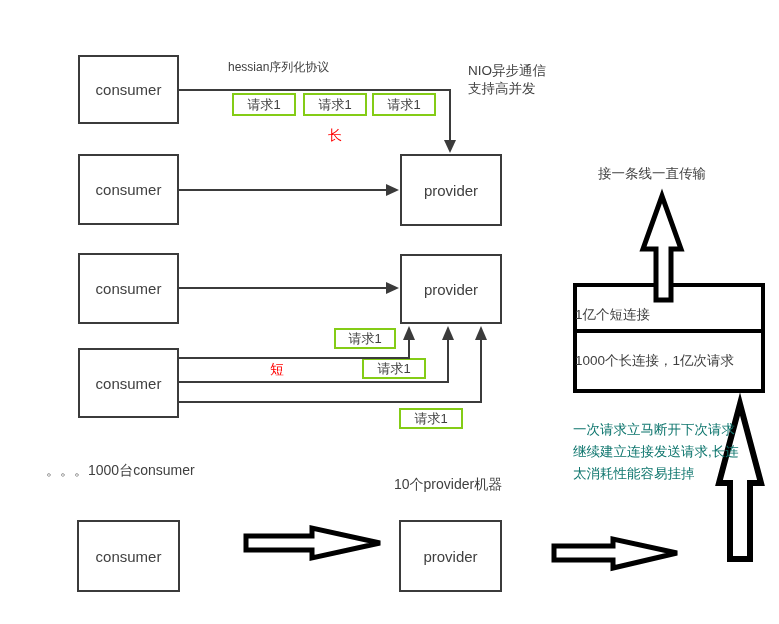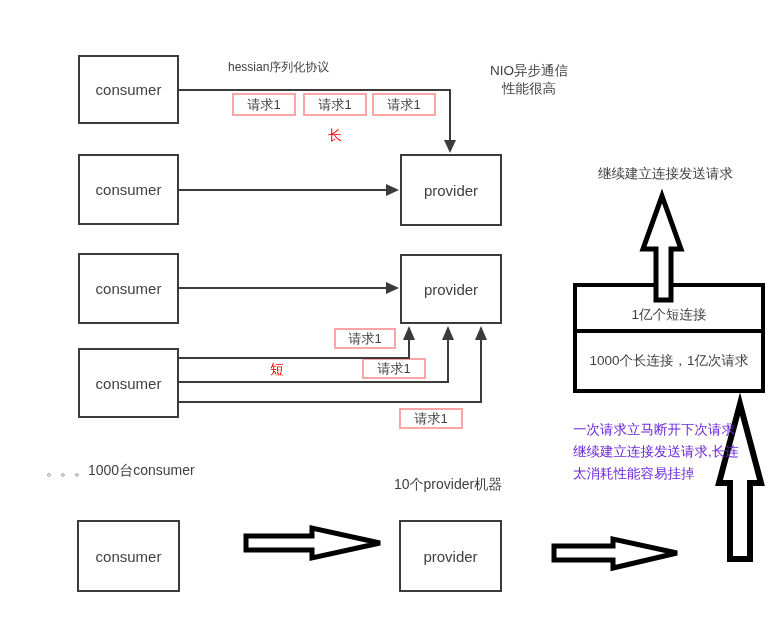--- a/index.html
+++ b/index.html
@@ -6,30 +6,30 @@
   #canvas{
     position:relative;width:779px;height:624px;background:#ffffff;overflow:hidden;
     font-family:"Liberation Sans","DejaVu Sans",sans-serif;color:#3f3f3f;
   }
   .node{
     position:absolute;box-sizing:border-box;border:2px solid #3b3b3b;background:#ffffff;
     display:flex;align-items:center;justify-content:center;
     font-size:15px;color:#3f3f3f;z-index:1;
   }
   .req{
-    position:absolute;box-sizing:border-box;border:2px solid #fca5a5;background:#ffffff;
+    position:absolute;box-sizing:border-box;border:2px solid #84cc16;background:#ffffff;
     display:flex;align-items:center;justify-content:center;
     font-size:13px;color:#3f3f3f;z-index:1;
   }
   .note{position:absolute;z-index:3;font-size:14px;color:#3f3f3f;white-space:nowrap;}
   .note.red{color:#ff0000;}
-  .note.center{text-align:center;white-space:normal;}
+  .note.center{text-align:left;white-space:normal;}
   #wires{position:absolute;left:0;top:0;z-index:2;pointer-events:none;}
   .nio-line{line-height:18px;font-size:13.5px;}
-  .red-note-line{line-height:22px;font-size:13.5px;color:#6d28d9;}
+  .red-note-line{line-height:22px;font-size:13.5px;color:#0f766e;}
   .cell-label{font-size:13.5px;}
 </style>
 </head>
 <body>
 
 <div id="canvas">
 
   <div class="node" style="left:78px;top:55px;width:101px;height:69px">
     <span>consumer</span>
   </div>
@@ -111,27 +111,27 @@
 
     <polygon fill="#ffffff" stroke="#000000" stroke-width="5" stroke-linejoin="miter" points="554,546 613,546 613,539 677,553 613,568 613,560 554,560"></polygon>
 
     <polygon fill="#ffffff" stroke="#000000" stroke-width="6" stroke-linejoin="miter" points="740,404 761,483 750,483 750,559 730,559 730,483 719,483"></polygon>
   </svg>
 
   <div class="note" style="left:228px;top:59px;font-size:12px">hessian序列化协议</div>
 
   <div class="note center" style="left:468px;top:62px;width:122px">
     <div class="nio-line">NIO异步通信</div>
-    <div class="nio-line">性能很高</div>
+    <div class="nio-line">支持高并发</div>
   </div>
 
   <div class="note red" style="left:328px;top:127px">长</div>
   <div class="note red" style="left:270px;top:361px">短</div>
 
-  <div class="note" style="left:598px;top:165px;font-size:13.5px">继续建立连接发送请求</div>
+  <div class="note" style="left:598px;top:165px;font-size:13.5px">接一条线一直传输</div>
 
   <div class="note center cell-label" style="left:575px;top:306px;width:188px">1亿个短连接</div>
   <div class="note center cell-label" style="left:575px;top:352px;width:188px">1000个长连接，1亿次请求</div>
 
   <div class="note" style="left:573px;top:419px">
     <div class="red-note-line">一次请求立马断开下次请求</div>
     <div class="red-note-line">继续建立连接发送请求,长连</div>
     <div class="red-note-line">太消耗性能容易挂掉</div>
   </div>
 

